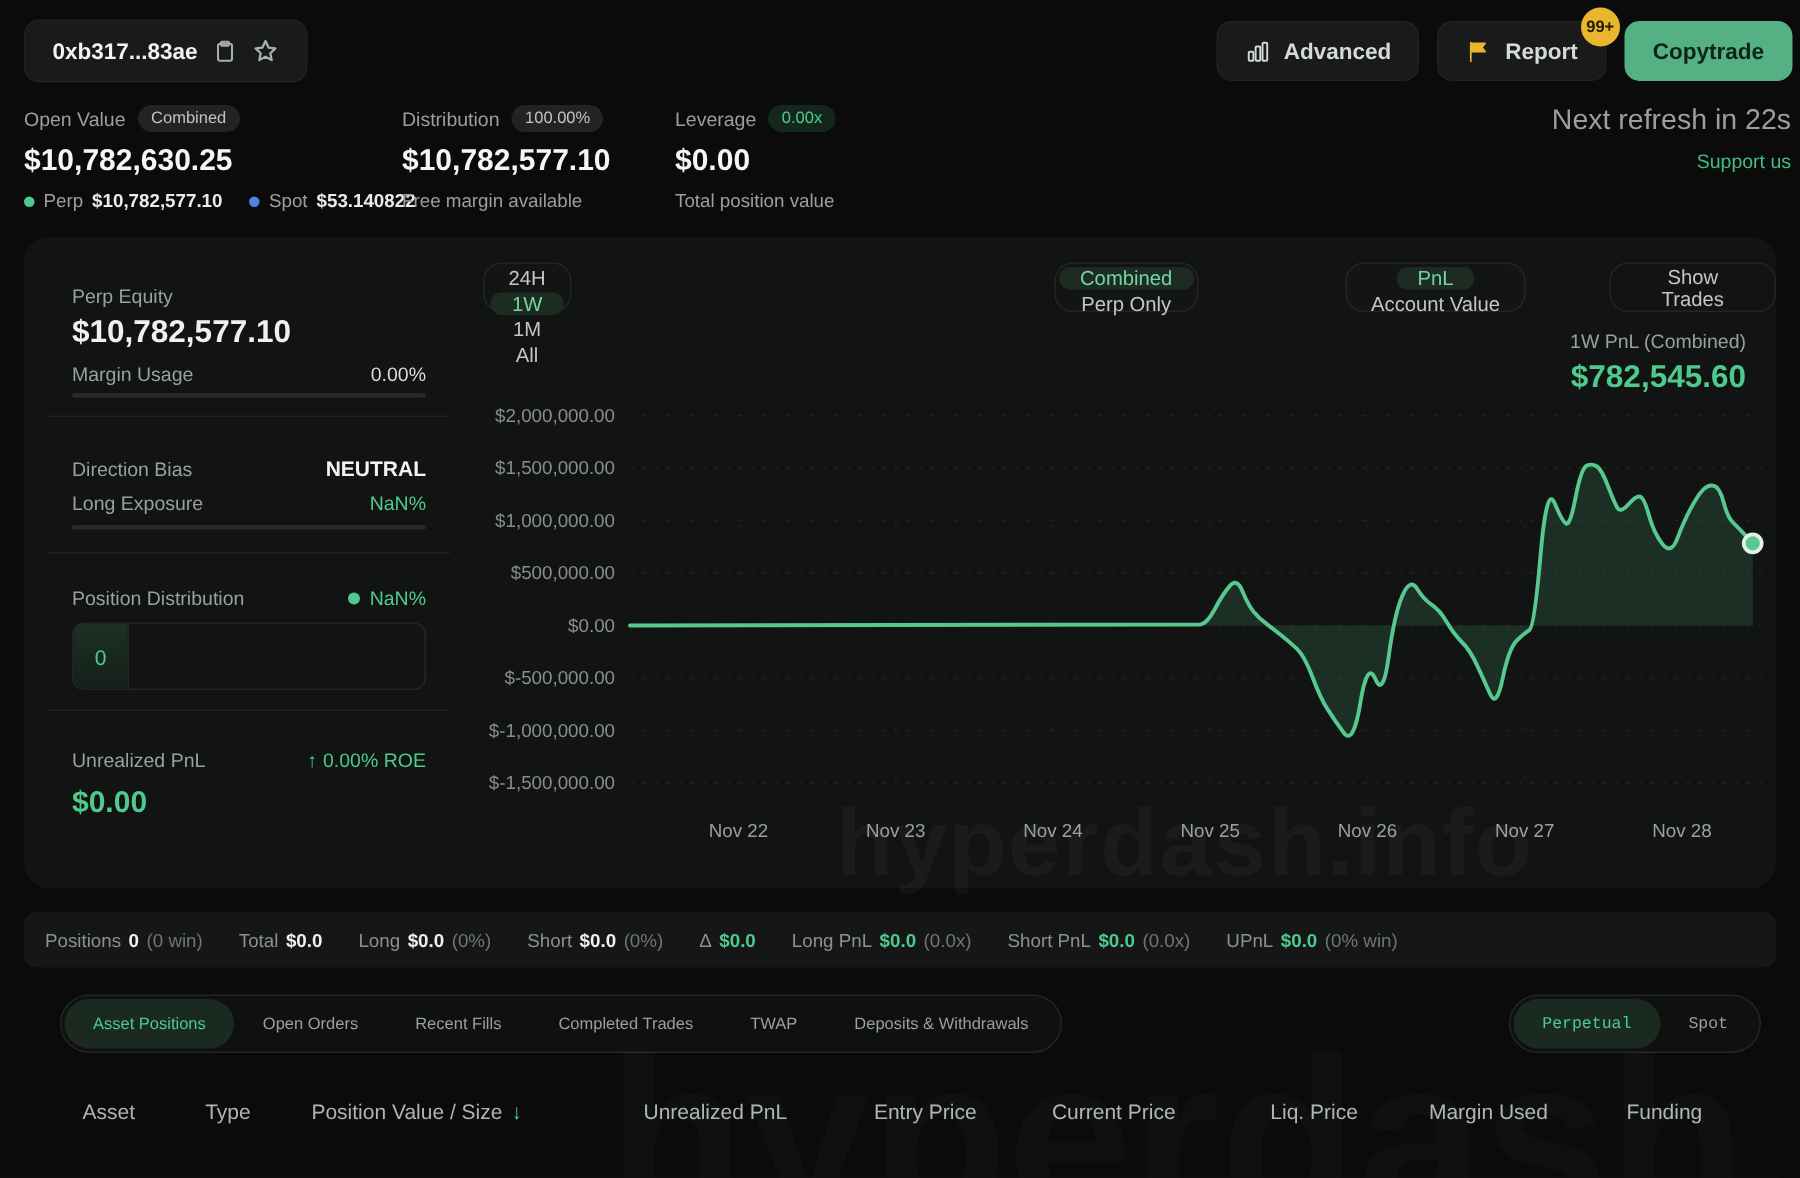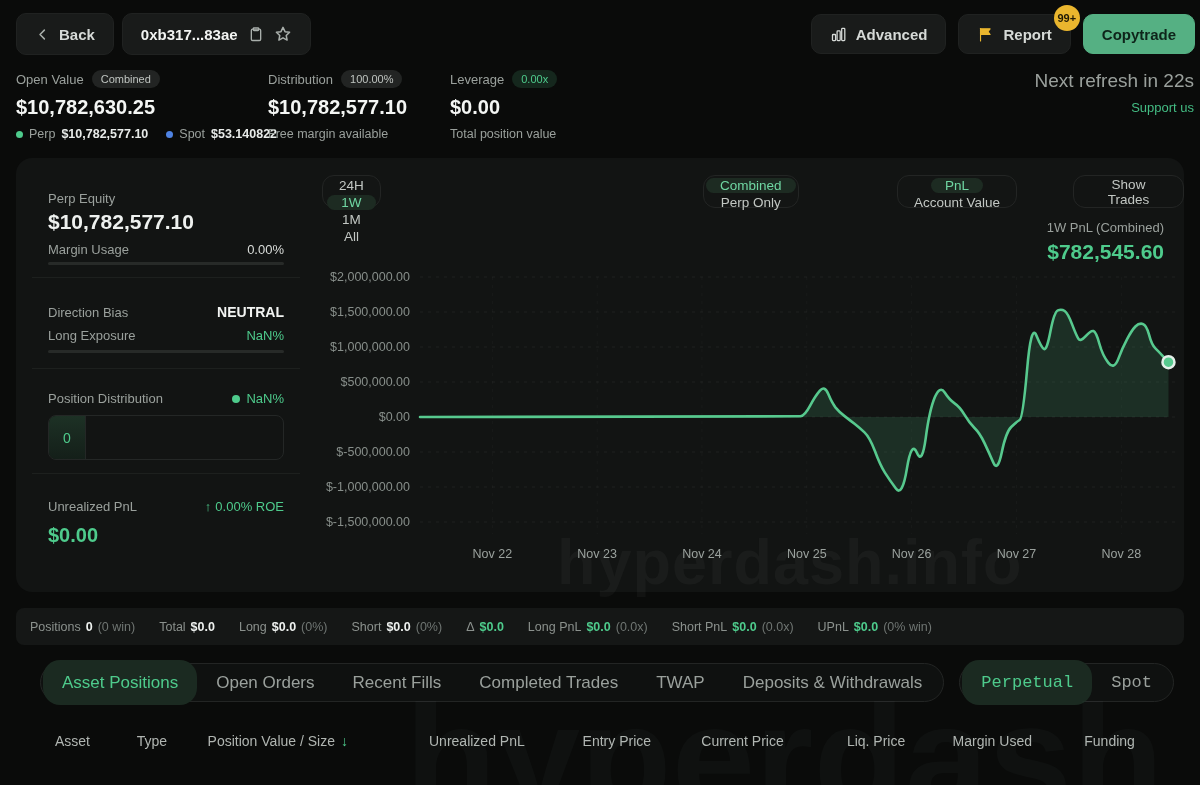--- a/index.html
+++ b/index.html
@@ -114,46 +114,38 @@
   .pb-value.green { color:#4ecb8c; }
   .pb-extra { color:#6f7572; }
 
   
   .tabs-wrap {
     left:40px; top:663px; height:39px;
     display:inline-flex; align-items:center; padding:2px;
     border:1px solid #232524; border-radius:20px; background:#0f1110;
   }
   .tab-item {
-    height:45px; padding:0 19px; border:none; background:transparent;
-    color:#9aa09c; font-size:17px; border-radius:17px; cursor:pointer;
+    height:33px; padding:0 19px; border:none; background:transparent;
+    color:#9aa09c; font-size:11px; border-radius:17px; cursor:pointer;
     font-family:inherit; display:inline-flex; align-items:center; white-space:nowrap;
   }
   .tab-item.active { background:#1b2a21; color:#4ecb8c; }
   .market-wrap { left:auto; right:26px;font-family:Liberation Mono, monospace; }
 
   
   .thead { left:16px; top:733px; width:1168px; display:flex; padding-left:39px; align-items:center; }
   .th { font-size:14px; color:#b0b5b1; display:flex; align-items:center; gap:6px; white-space:nowrap; }
   .sort-arrow { color:#4ecb8c; font-size:14px; }
 
   svg text { font-family:"Liberation Sans","DejaVu Sans",sans-serif; }
 </style>
 </head>
 <body>
 
 <div class="abs" style="left:16px; top:13px; display:flex; gap:8px;">
-  <button class="btn">
-    <span class="icon-btn">
-      <svg width="15" height="15" viewBox="0 0 24 24" fill="none" stroke="#a9afab" stroke-width="2.4" stroke-linecap="round" stroke-linejoin="round">
-          <path d="M15 5 L8 12 L15 19"></path>
-        </svg>
-    </span>
-    <span>Back</span>
-  </button>
   <div class="btn addr-pill">
     <span>0xb317...83ae</span>
     <span class="icon-btn">
       <svg width="16" height="17" viewBox="0 0 24 24" fill="none" stroke="#a9afab" stroke-width="2">
           <rect x="8" y="2" width="8" height="4" rx="1"></rect>
           <rect x="5" y="4" width="14" height="17" rx="2"></rect>
         </svg>
     </span>
     <span class="icon-btn">
       <svg width="18" height="18" viewBox="0 0 24 24" fill="none" stroke="#a9afab" stroke-width="2" stroke-linejoin="round">

